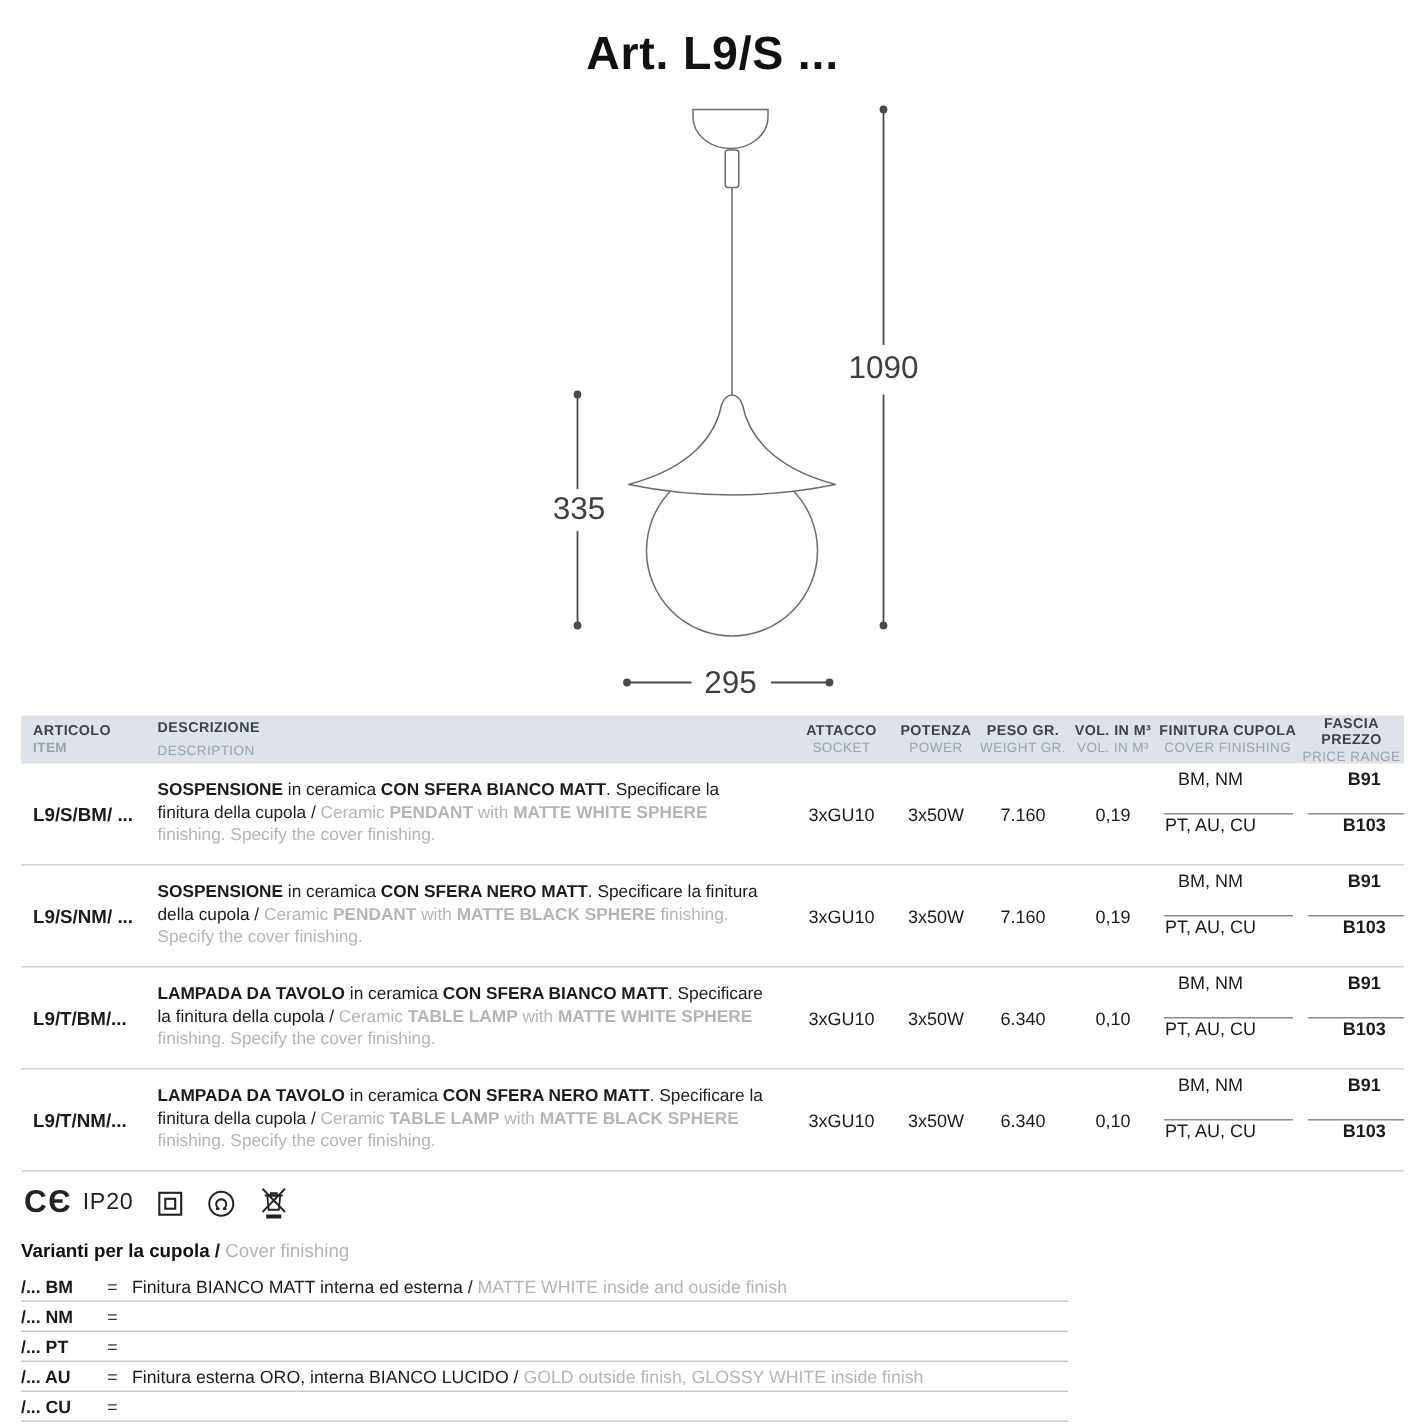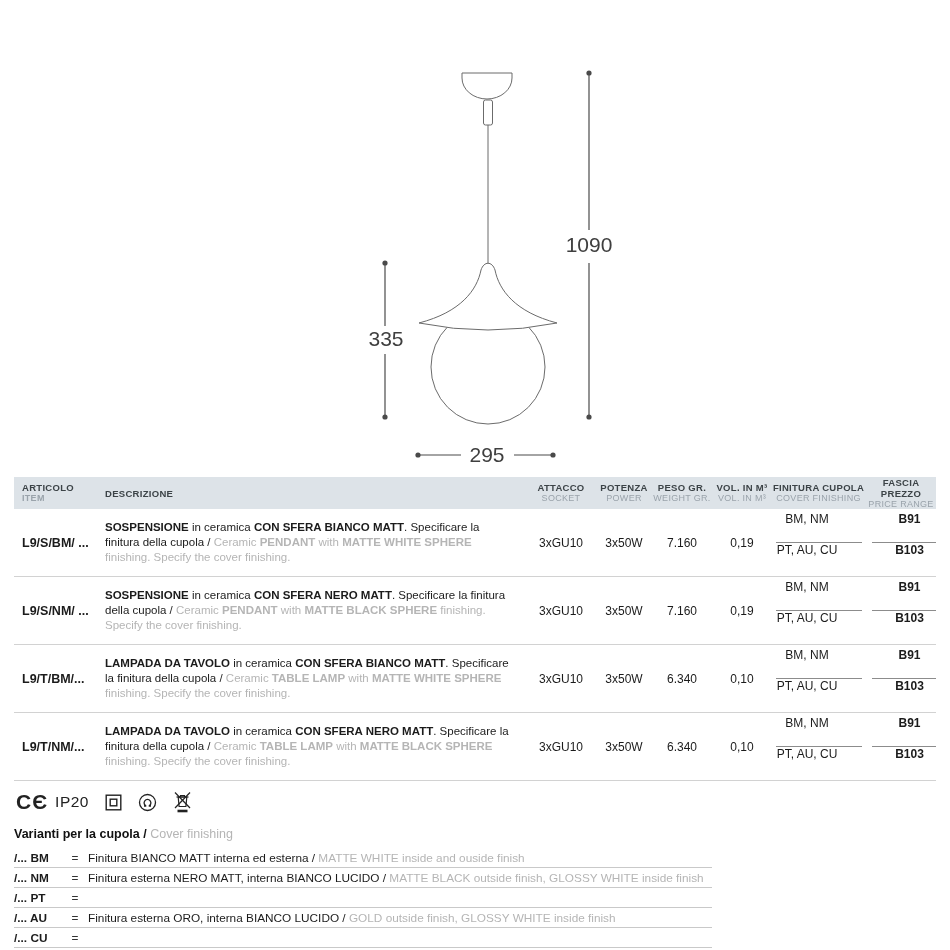--- a/index.html
+++ b/index.html
@@ -54,20 +54,21 @@
   .v-row:first-of-type { border-top:1px solid #c9c9c9; }
   .v-code { width:48px; font-weight:bold; }
   .v-eq { width:26px; text-align:center; color:#333; }
   .v-text { flex:1; white-space:nowrap; overflow:hidden; }
 </style>
 </head>
 <body>
 
 <div class="page">
 
+  <div class="title">Art. L9/S ...</div>
 
   <svg class="drawing" width="950" height="410" viewBox="0 0 950 410">
     <g stroke="#6b6b6b" stroke-width="1" fill="#fff">
 
       <path d="M462 13 L512 13 L512 18 A25 21 0 0 1 462 18 Z"></path>
 
       <rect x="483.5" y="40" width="9" height="25" rx="2"></rect>
 
       <line x1="488" y1="65" x2="488" y2="204"></line>
 
@@ -98,20 +99,21 @@
   </svg>
 
   <div class="spec-table">
     <div class="thead">
       <div class="hc c-item">
         <span class="it">ARTICOLO</span>
         <span class="en">ITEM</span>
       </div>
       <div class="hc c-desc">
         <span class="it">DESCRIZIONE</span>
+        <span class="en">DESCRIPTION</span>
       </div>
       <div class="hc c-socket">
         <span class="it">ATTACCO</span>
         <span class="en">SOCKET</span>
       </div>
       <div class="hc c-power">
         <span class="it">POTENZA</span>
         <span class="en">POWER</span>
       </div>
       <div class="hc c-weight">
@@ -257,21 +259,20 @@
       <span class="h-it">Varianti per la cupola / </span><span class="gray">Cover finishing</span>
     </div>
     <div class="v-row">
       <span class="v-code">/... BM</span>
       <span class="v-eq">=</span>
       <span class="v-text"><span>Finitura BIANCO MATT interna ed esterna / </span><span class="gray">MATTE WHITE inside and ouside finish</span></span>
     </div>
     <div class="v-row">
       <span class="v-code">/... NM</span>
       <span class="v-eq">=</span>
-      <span class="v-text"><span>Finitura esterna NERO MATT, interna BIANCO LUCIDO / </span><span class="gray">MATTE BLACK outside finish, GLOSSY WHITE inside finish</span></span>
     </div>
     <div class="v-row">
       <span class="v-code">/... PT</span>
       <span class="v-eq">=</span>
     </div>
     <div class="v-row">
       <span class="v-code">/... AU</span>
       <span class="v-eq">=</span>
       <span class="v-text"><span>Finitura esterna ORO, interna BIANCO LUCIDO / </span><span class="gray">GOLD outside finish, GLOSSY WHITE inside finish</span></span>
     </div>

